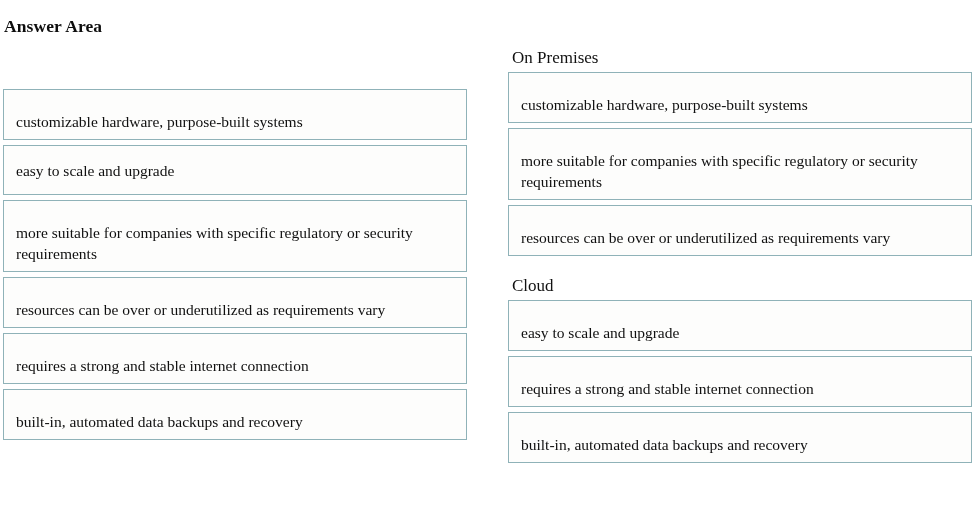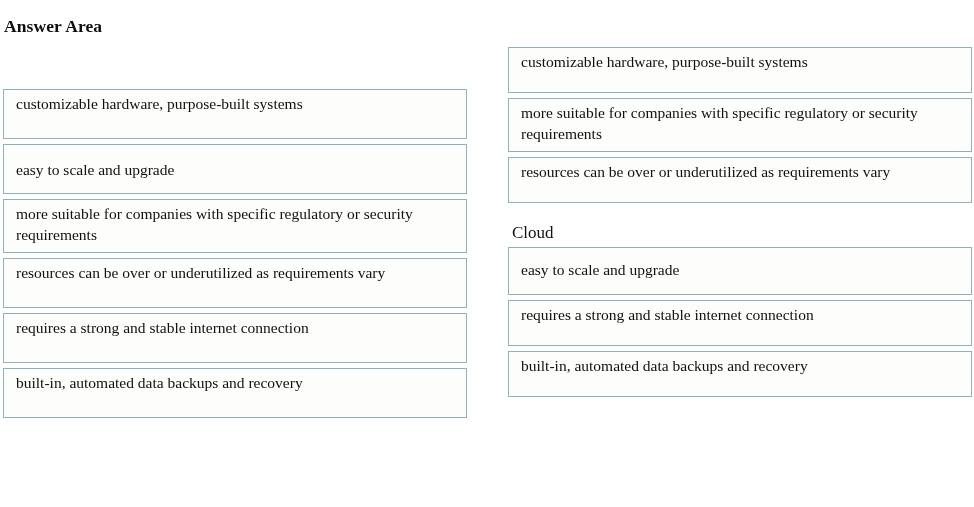--- a/index.html
+++ b/index.html
@@ -61,21 +61,21 @@
   }
   .group-heading.cloud-heading {
     margin-top: 19px;
   }
 
   
   .option-box {
     box-sizing: border-box;
     border: 1px solid #8fb2b8;
     background: #fdfdfc;
-    padding: 3px 10px 7px 12px;
+    padding: 21px 10px 7px 12px;
     margin-bottom: 5px;
     font-size: 15.5px;
     line-height: 21px;
     color: #101010;
   }
   .option-box .option-text {
     display: block;
   }
 
   
@@ -118,20 +118,21 @@
       </div>
       <div class="option-box">
         <span class="option-text">requires a strong and stable internet connection</span>
       </div>
       <div class="option-box">
         <span class="option-text">built-in, automated data backups and recovery</span>
       </div>
     </div>
 
   <div class="target-column">
+      <div class="group-heading">On Premises</div>
       <div>
         <div class="option-box">
           <span class="option-text">customizable hardware, purpose-built systems</span>
         </div>
         <div class="option-box">
           <span class="option-text">more suitable for companies with specific regulatory or security requirements</span>
         </div>
         <div class="option-box">
           <span class="option-text">resources can be over or underutilized as requirements vary</span>
         </div>

